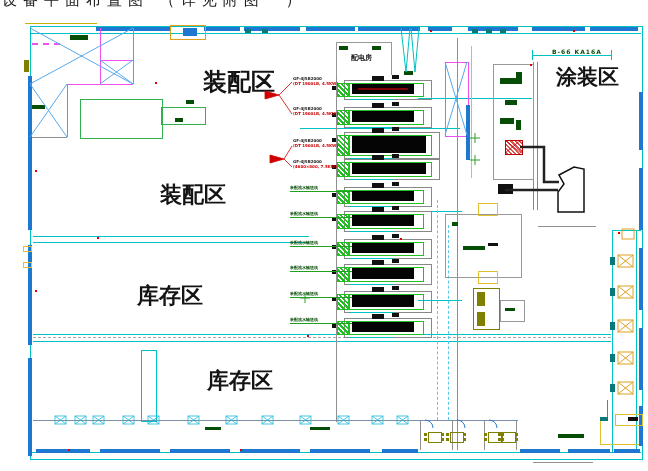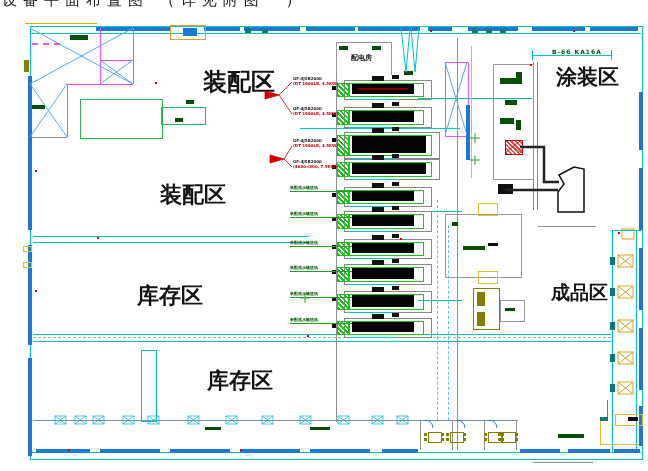--- a/index.html
+++ b/index.html
@@ -28,21 +28,20 @@
 
 <div id="canvas">
   <div class="abs" id="title">设备平面布置图 （详见附图一）</div>
   <div class="abs" id="shell"></div>
 
   <div class="abs zone z24" style="left:203px;top:66px;">装配区</div>
   <div class="abs zone z22" style="left:160px;top:180px;">装配区</div>
   <div class="abs zone z22" style="left:137px;top:281px;">库存区</div>
   <div class="abs zone z22" style="left:207px;top:366px;">库存区</div>
   <div class="abs zone" id="zone-painting" style="left:556px;top:62px;">涂装区</div>
-  <div class="abs zone z19" style="left:551px;top:280px;">成品区</div>
   <div class="abs" id="power-room-label" style="left:351px;top:53px;">配电房</div>
   <div class="abs" id="crane-label" style="left:552px;top:48px;">B-66 KA16A</div>
 <div class="abs" style="left: 30px; top: 33px; width: 611px; height: 1px; background: rgb(0, 194, 194);"></div>
     <div class="abs" style="left: 30px; top: 452px; width: 611px; height: 1px; background: rgb(0, 194, 194);"></div>
     <div class="abs" style="left: 612px; top: 230px; width: 1px; height: 222px; background: rgb(0, 194, 194);"></div>
     <div class="abs" style="left: 636px; top: 230px; width: 1px; height: 222px; background: rgb(0, 194, 194);"></div>
     <div class="abs" style="left: 612px; top: 230px; width: 29px; height: 1px; background: rgb(0, 194, 194);"></div>
     <div class="abs" style="left: 33px; top: 236px; width: 276px; height: 1px; background: rgb(0, 194, 194);"></div>
     <div class="abs" style="left: 33px; top: 242px; width: 276px; height: 1px; background: rgb(0, 194, 194);"></div>
     <div class="abs" style="left: 33px; top: 334px; width: 578px; height: 1px; background: rgb(0, 194, 194);"></div>

